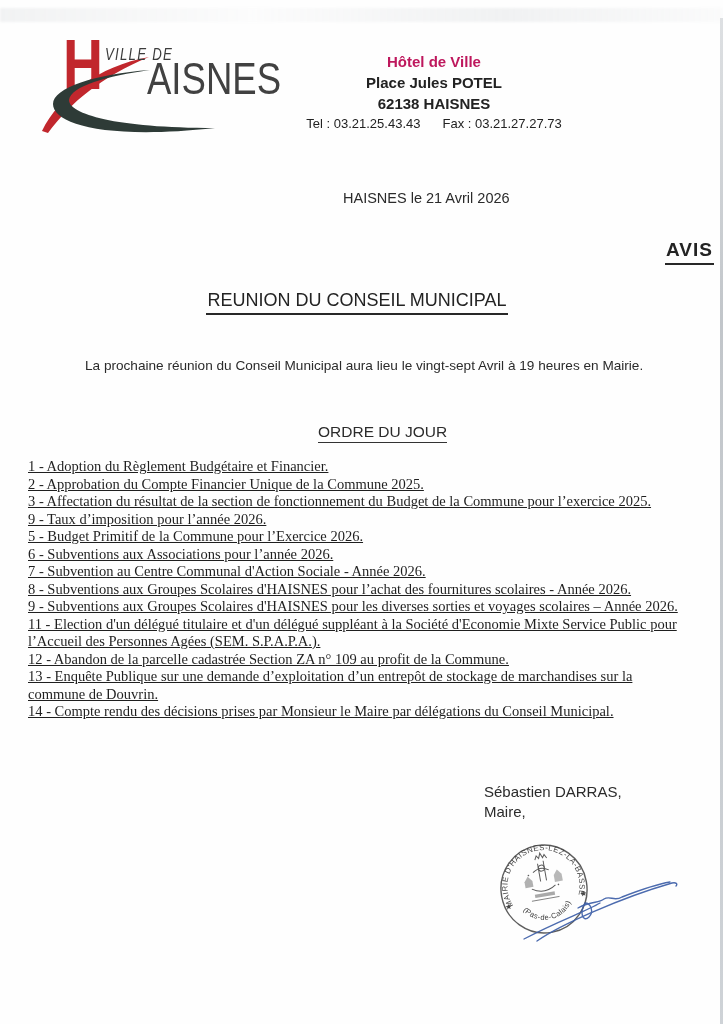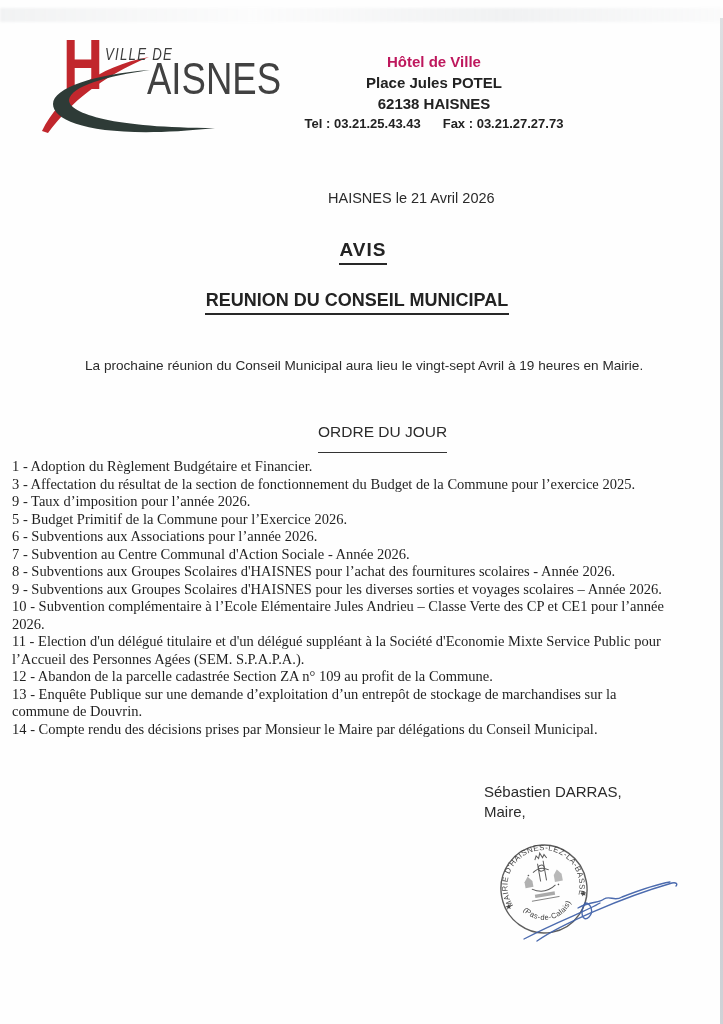--- a/index.html
+++ b/index.html
@@ -10,46 +10,46 @@
     color:#262626;
     -webkit-font-smoothing:antialiased;
   }
   .abs{position:absolute;}
 
   
   #logo-svg{left:35px;top:36px;width:260px;height:105px;}
   .letterhead{left:304px;top:53px;width:260px;text-align:center;line-height:1.25;}
   .lh-title{font-size:15px;font-weight:bold;color:#be185d;}
   .lh-addr{font-size:15px;font-weight:bold;color:#222;margin-top:2px;}
-  .lh-phone{font-size:13px;font-weight:bold;color:#222;margin-top:3px;white-space:nowrap;}
+  .lh-phone{font-size:13px;font-weight:normal;color:#222;margin-top:3px;white-space:nowrap;}
   .lh-phone span{display:inline-block;}
   .lh-phone .gap{width:22px;}
 
   
-  .dateline{left:328px;top:190px;font-size:14.5px;color:#2b2b2b;}
-  .title-wrap{left:0;top:239px;width:714px;text-align:center;margin-left:6px;}
+  .dateline{left:343px;top:190px;font-size:14.5px;color:#2b2b2b;}
+  .title-wrap{left:0;top:239px;width:714px;text-align:right;}
   .notice-title{
     display:inline-block;font-size:19px;font-weight:bold;letter-spacing:1px;
     border-bottom:2px solid #282828;padding:0 1px 2px 1px;color:#232323;
   }
   .subtitle-wrap{left:0;top:290px;width:714px;text-align:center;}
   .notice-subtitle{
-    display:inline-block;font-size:18px;font-weight:bold;
+    display:inline-block;font-size:18px;font-weight:normal;
     border-bottom:2px solid #282828;padding:0 1px 2px 1px;color:#232323;
   }
   .intro{left:85px;top:356px;width:572px;font-size:13.6px;line-height:20.5px;color:#2b2b2b;}
   .agenda-heading-wrap{left:318px;top:423px;}
   .agenda-heading{
     display:inline-block;font-size:15.5px;color:#2b2b2b;
-    border-bottom:1.5px solid #333;padding-bottom:11px;
+    border-bottom:1.5px solid #333;padding-bottom:1px;
   }
   .agenda-list{
-    left:12px;top:458px;width:660px;
+    left:28px;top:458px;width:660px;
     font-family:"Liberation Serif", serif;
-    font-size:14.5px;line-height:17.5px;color:#1f1f1f;
+    font-size:14.5px;line-height:17.5px;color:#1f1f1f;text-decoration:underline;
   }
   .agenda-item{margin:0;}
 
   
   .sig-block{left:484px;top:782px;font-size:15px;line-height:20px;color:#2b2b2b;}
   #stamp-svg{left:460px;top:835px;width:240px;height:130px;}
 
   
   .scan-edge{right:0;top:18px;bottom:0;width:3px;
     background:linear-gradient(180deg,#d8dbde 0%,#b7bcc1 30%,#c6cbd0 100%);opacity:.85;}
@@ -91,28 +91,28 @@
 </div>
 
 <div class="abs intro">La prochaine réunion du Conseil Municipal aura lieu le vingt-sept Avril à 19 heures en Mairie.</div>
 
 <div class="abs agenda-heading-wrap">
   <span class="agenda-heading">ORDRE DU JOUR</span>
 </div>
 
 <div class="abs agenda-list">
   <div class="agenda-item">1 - Adoption du Règlement Budgétaire et Financier.</div>
+  <div class="agenda-item">2 - Approbation du Compte Financier Unique de la Commune 2025.</div>
   <div class="agenda-item">3 - Affectation du résultat de la section de fonctionnement du Budget de la Commune pour l’exercice 2025.</div>
   <div class="agenda-item">9 - Taux d’imposition pour l’année 2026.</div>
   <div class="agenda-item">5 - Budget Primitif de la Commune pour l’Exercice 2026.</div>
   <div class="agenda-item">6 - Subventions aux Associations pour l’année 2026.</div>
   <div class="agenda-item">7 - Subvention au Centre Communal d'Action Sociale - Année 2026.</div>
   <div class="agenda-item">8 - Subventions aux Groupes Scolaires d'HAISNES pour l’achat des fournitures scolaires - Année 2026.</div>
   <div class="agenda-item">9 - Subventions aux Groupes Scolaires d'HAISNES pour les diverses sorties et voyages scolaires – Année 2026.</div>
-  <div class="agenda-item">10 - Subvention complémentaire à l’Ecole Elémentaire Jules Andrieu – Classe Verte des CP et CE1 pour l’année 2026.</div>
   <div class="agenda-item">11 - Election d'un délégué titulaire et d'un délégué suppléant à la Société d'Economie Mixte Service Public pour l’Accueil des Personnes Agées (SEM. S.P.A.P.A.).</div>
   <div class="agenda-item">12 - Abandon de la parcelle cadastrée Section ZA n° 109 au profit de la Commune.</div>
   <div class="agenda-item">13 - Enquête Publique sur une demande d’exploitation d’un entrepôt de stockage de marchandises sur la commune de Douvrin.</div>
   <div class="agenda-item">14 - Compte rendu des décisions prises par Monsieur le Maire par délégations du Conseil Municipal.</div>
 </div>
 
 <div class="abs sig-block">
   <div>Sébastien DARRAS,</div>
   <div>Maire,</div>
 </div>

